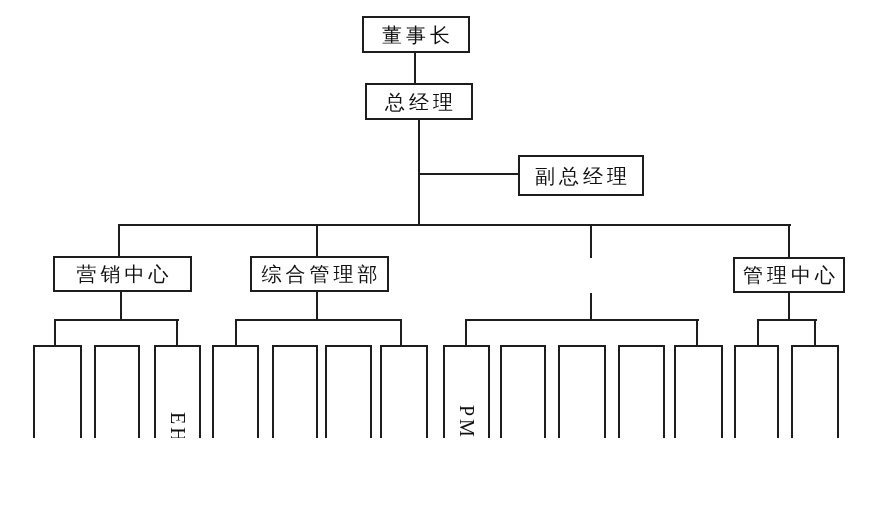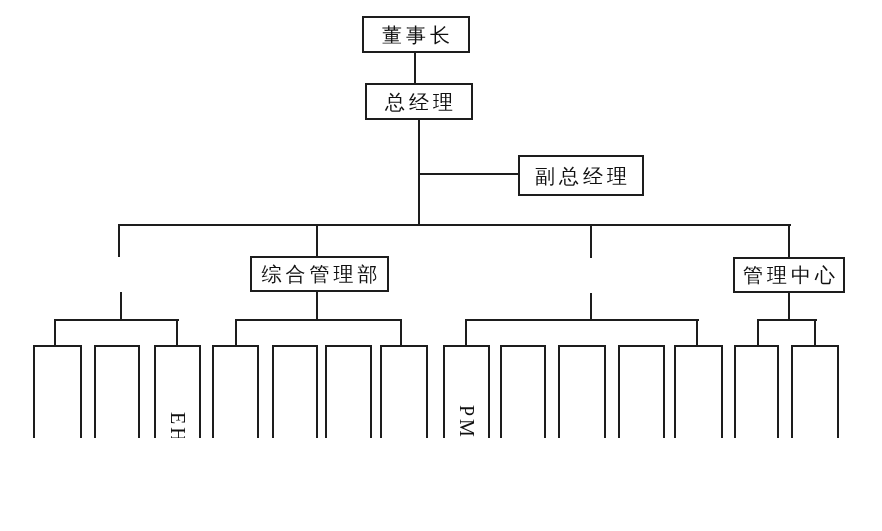--- a/index.html
+++ b/index.html
@@ -61,20 +61,23 @@
   <div class="node" style="left:362px;top:16px;width:108px;height:37px">
     <span class="lbl">董事长</span>
   </div>
   <div class="node" style="left:365px;top:83px;width:108px;height:37px">
     <span class="lbl">总经理</span>
   </div>
   <div class="node" style="left:518px;top:155px;width:126px;height:41px">
     <span class="lbl">副总经理</span>
   </div>
 
+  <div class="node" style="left:53px;top:256px;width:139px;height:36px">
+    <span class="lbl">营销中心</span>
+  </div>
   <div class="node" style="left:250px;top:256px;width:139px;height:36px">
     <span class="lbl">综合管理部</span>
   </div>
   <div class="node" style="left:733px;top:257px;width:112px;height:36px">
     <span class="lbl">管理中心</span>
   </div>
 
   <div class="node vnode" style="left:33px;width:49px">
     <span class="vlbl">营销管理部</span>
   </div>

